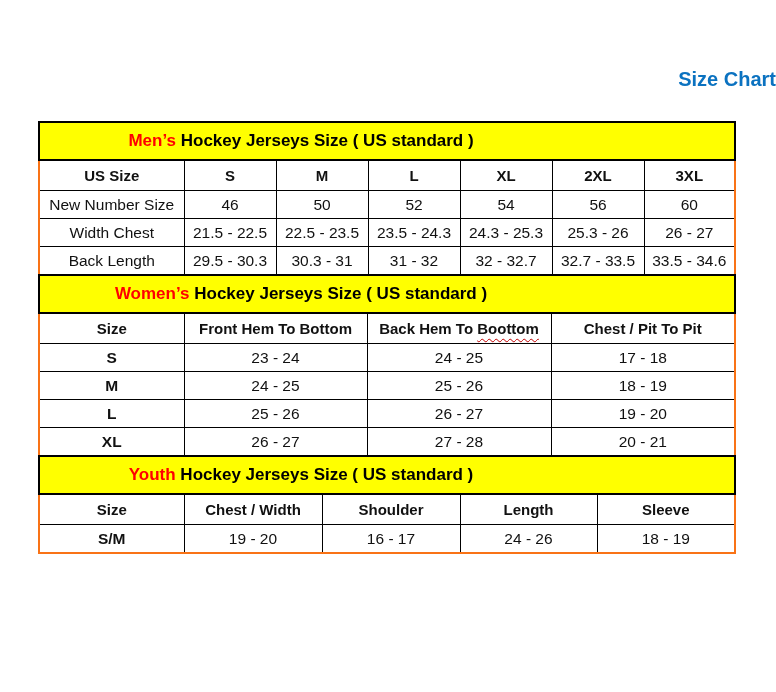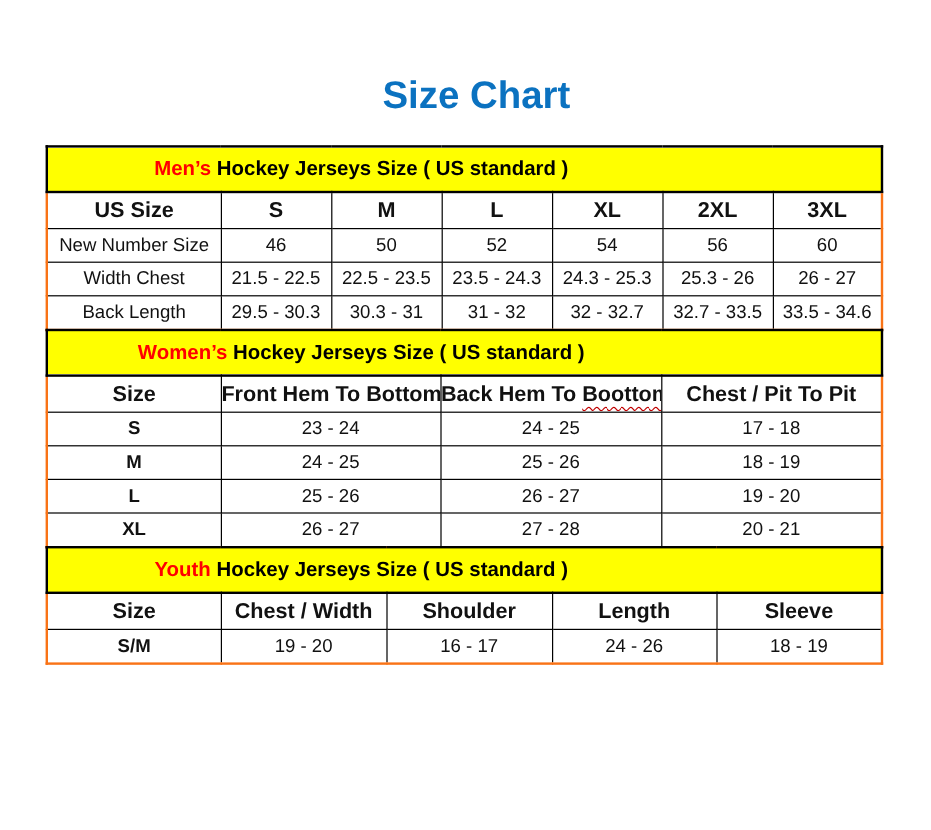--- a/index.html
+++ b/index.html
@@ -15,22 +15,22 @@
   }
   body{
     width:776px;
     height:692px;
     font-family:"Liberation Sans", sans-serif;
     color:var(--ink);
     overflow:hidden;
   }
   .page-title{
     margin:62px 0 0 18px;
-    text-align:center;
-    font-size:32px;
+    text-align:right;
+    font-size:20px;
     font-weight:bold;
     color:var(--blue);
     line-height:34px;
   }
   .tables{
     width:696px;
     margin:25px 0 0 38px;
   }
   table.size-table{
     border-collapse:collapse;
@@ -60,21 +60,21 @@
     font-size:17px;
     font-weight:bold;
     padding:0 172px 0 0;
     color:#000;
   }
   th.band .hl{
     color:var(--red);
   }
   th.col-h{
     height:29px;
-    font-size:18px;
+    font-size:15px;
     font-weight:bold;
   }
   td.row-label, td.val{
     height:27px;
     font-size:15.5px;
     font-weight:normal;
   }
   table.bold-first td.row-label{
     font-weight:bold;
   }

